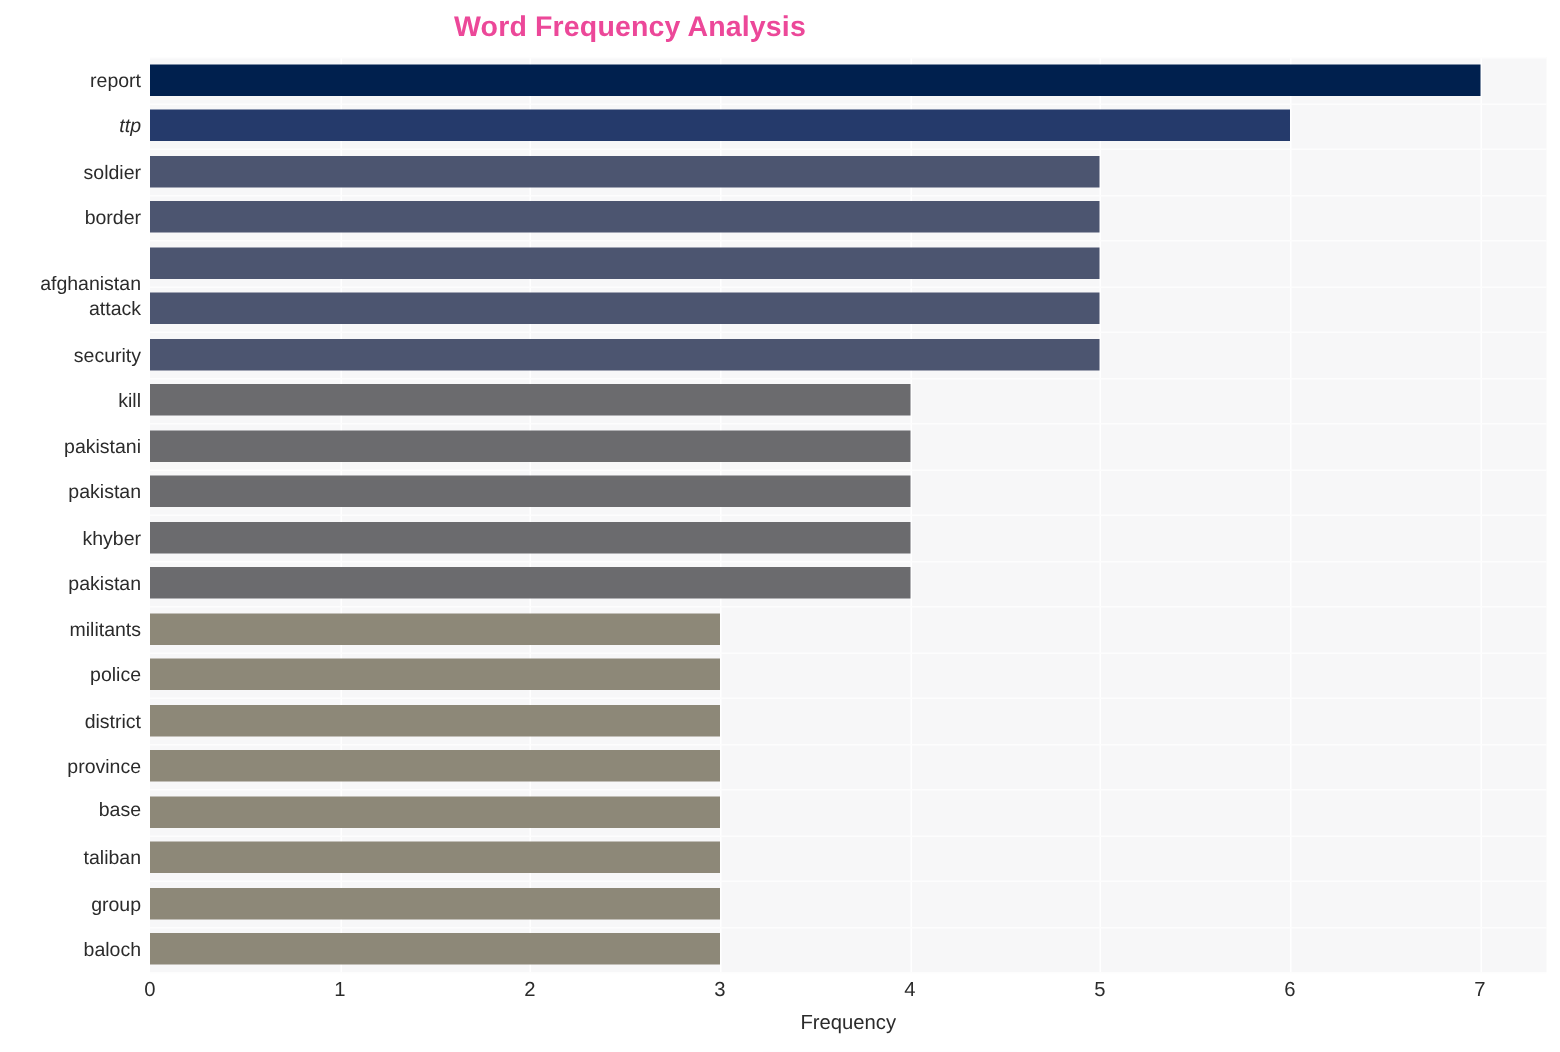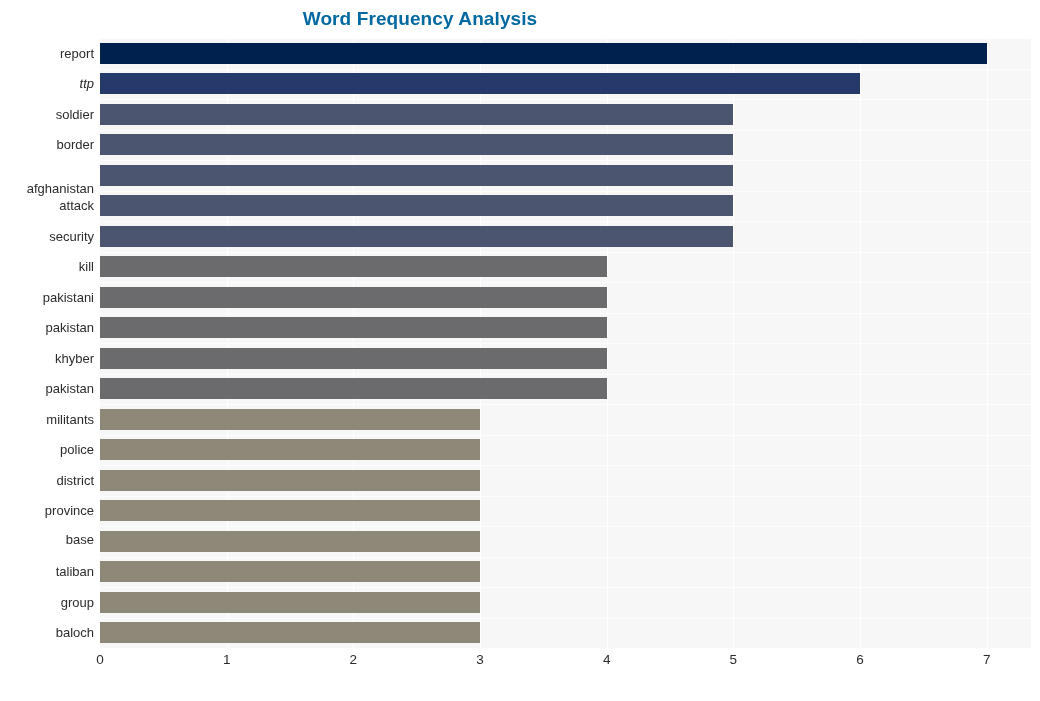--- a/index.html
+++ b/index.html
@@ -24,21 +24,21 @@
   }
 
   #chart-title {
     position: absolute;
     left: 0;
     top: 6px;
     width: 840px;
     text-align: center;
     font-size: 19px;
     font-weight: bold;
-    color: #0369a1;
+    color: #ec4899;
     letter-spacing: 0.1px;
     line-height: 26px;
   }
 
   
   #plot-area {
     position: absolute;
     left: 100px;
     top: 38px;
     width: 931px;
@@ -250,14 +250,15 @@
       <div class="xtick" style="left: 100px;">0</div>
       <div class="xtick" style="left: 226.667px;">1</div>
       <div class="xtick" style="left: 353.333px;">2</div>
       <div class="xtick" style="left: 480px;">3</div>
       <div class="xtick" style="left: 606.667px;">4</div>
       <div class="xtick" style="left: 733.333px;">5</div>
       <div class="xtick" style="left: 860px;">6</div>
       <div class="xtick" style="left: 986.667px;">7</div>
     </div>
 
+  <div id="xaxis-label">Frequency</div>
 
 </div>
 
 </body></html>

